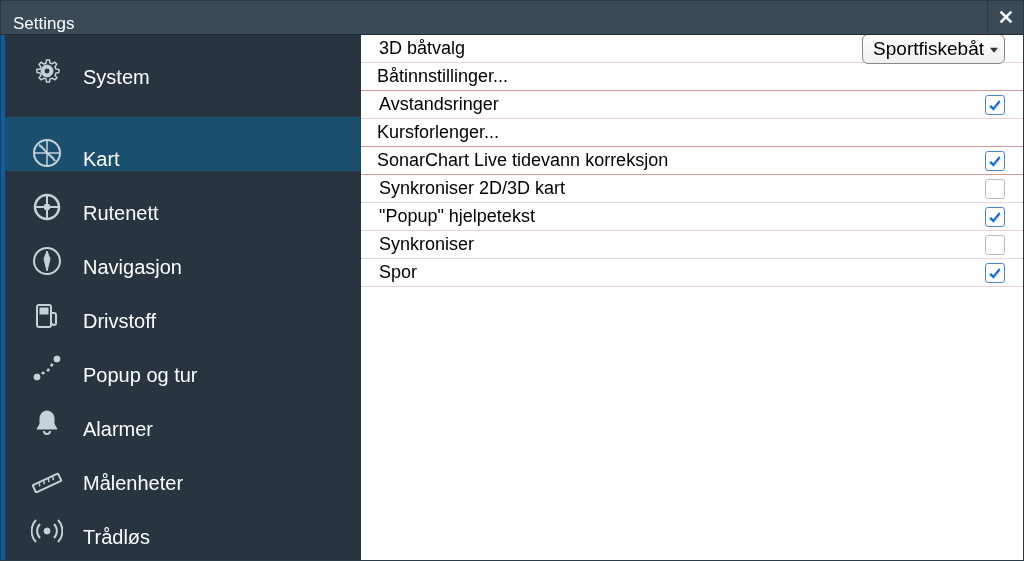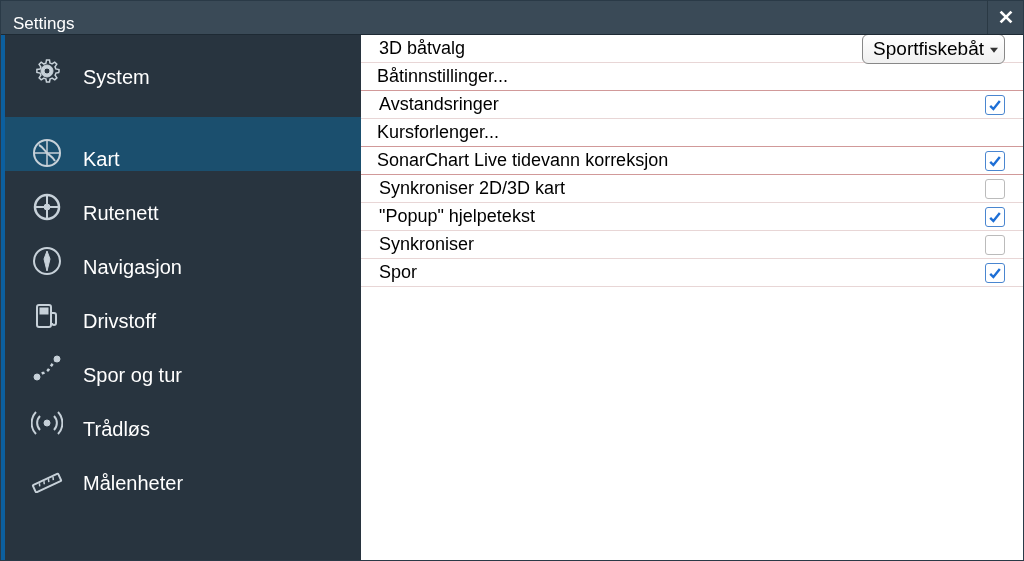--- a/index.html
+++ b/index.html
@@ -222,44 +222,53 @@
           <span>Drivstoff</span>
         </div>
         <div class="sidebar-item">
           <span class="sidebar-icon">
             <svg viewBox="0 0 32 32">
               <path d="M6 24c4-6 8-2 12-8s6-8 8-10" fill="none" stroke-width="2.5" stroke-dasharray="3 3"></path>
               <circle cx="6" cy="24" r="3"></circle>
               <circle cx="26" cy="6" r="3"></circle>
             </svg>
           </span>
-          <span>Spor og tur</span>
-        </div>
-        <div class="sidebar-item">
-          <span class="sidebar-icon">
-            <svg viewBox="0 0 32 32">
-              <circle cx="16" cy="16" r="3"></circle>
-              <path d="M9 9a10 10 0 000 14M23 9a10 10 0 010 14" fill="none" stroke-width="2"></path>
-              <path d="M5 5a16 16 0 000 22M27 5a16 16 0 010 22" fill="none" stroke-width="2"></path>
-            </svg>
-          </span>
-          <span>Trådløs</span>
+          <span>Popup og tur</span>
+        </div>
+        <div class="sidebar-item">
+          <span class="sidebar-icon">
+            <svg viewBox="0 0 32 32">
+              <path d="M16 4a7 7 0 00-7 7v6l-3 5h20l-3-5v-6a7 7 0 00-7-7z"></path>
+              <path d="M13 24a3 3 0 006 0" fill="none" stroke-width="2"></path>
+            </svg>
+          </span>
+          <span>Alarmer</span>
         </div>
         <div class="sidebar-item">
           <span class="sidebar-icon">
             <svg viewBox="0 0 32 32">
               <rect x="2" y="18" width="28" height="8" rx="1" transform="rotate(-25 16 22)" fill="none" stroke-width="2"></rect>
               <line x1="8" y1="22" x2="9" y2="19" stroke-width="1.5" transform="rotate(-25 16 22)"></line>
               <line x1="13" y1="22" x2="14" y2="19" stroke-width="1.5" transform="rotate(-25 16 22)"></line>
               <line x1="18" y1="22" x2="19" y2="19" stroke-width="1.5" transform="rotate(-25 16 22)"></line>
               <line x1="23" y1="22" x2="24" y2="19" stroke-width="1.5" transform="rotate(-25 16 22)"></line>
             </svg>
           </span>
           <span>Målenheter</span>
         </div>
+        <div class="sidebar-item">
+          <span class="sidebar-icon">
+            <svg viewBox="0 0 32 32">
+              <circle cx="16" cy="16" r="3"></circle>
+              <path d="M9 9a10 10 0 000 14M23 9a10 10 0 010 14" fill="none" stroke-width="2"></path>
+              <path d="M5 5a16 16 0 000 22M27 5a16 16 0 010 22" fill="none" stroke-width="2"></path>
+            </svg>
+          </span>
+          <span>Trådløs</span>
+        </div>
       </div>
     <div class="content" id="content">
         <div class="setting-row">
           <span class="setting-label">3D båtvalg</span>
           <div class="dropdown">Sportfiskebåt</div>
         </div>
         <div class="setting-row section-divider">
           <span class="setting-label">Båtinnstillinger...</span>
         </div>
         <div class="setting-row">

